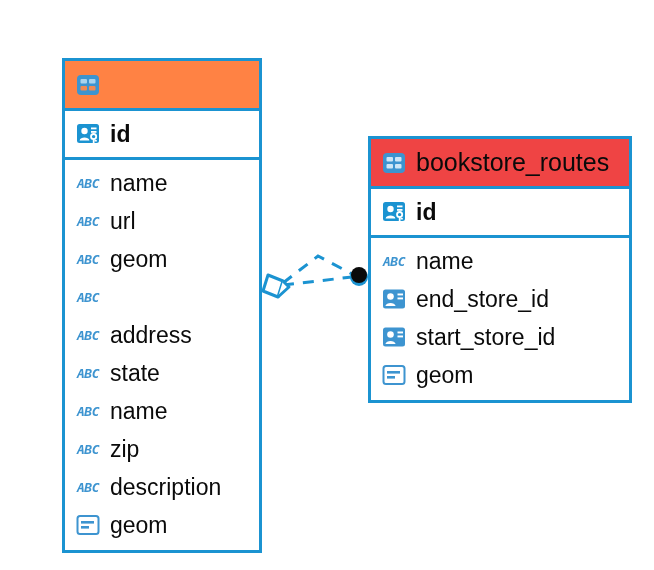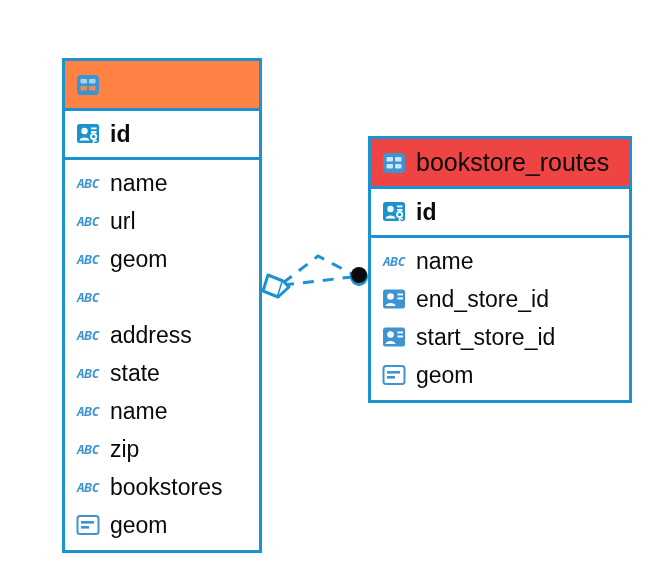--- a/index.html
+++ b/index.html
@@ -187,21 +187,21 @@
       <div class="field">
         <span class="abc-icon">ABC</span>
         <span class="field-name">name</span>
       </div>
       <div class="field">
         <span class="abc-icon">ABC</span>
         <span class="field-name">zip</span>
       </div>
       <div class="field">
         <span class="abc-icon">ABC</span>
-        <span class="field-name">bookstores</span>
+        <span class="field-name">description</span>
       </div>
       <div class="field">
         <span class="icon">
           <svg width="24" height="22" viewBox="0 0 24 22">
             <rect x="1.5" y="2" width="21" height="18" rx="2.5" fill="#ffffff" stroke="#3d94d0" stroke-width="2"></rect>
             <rect x="5" y="7" width="13" height="2.6" fill="#3d94d0"></rect>
             <rect x="5" y="12" width="8" height="2.6" fill="#3d94d0"></rect>
           </svg>
         </span>
         <span class="field-name">geom</span>

